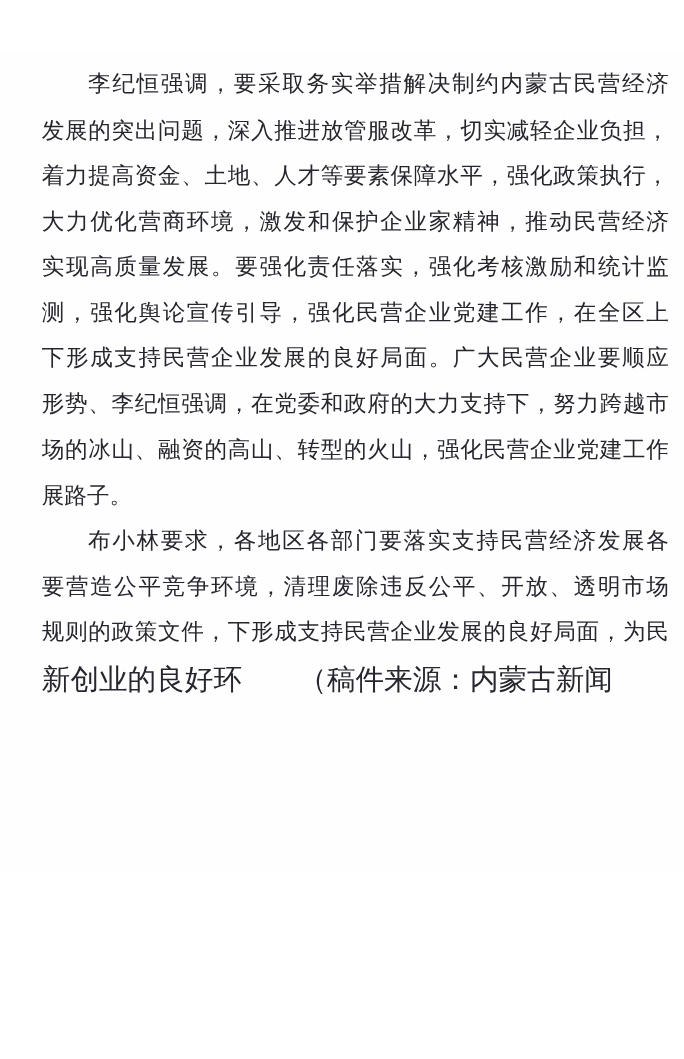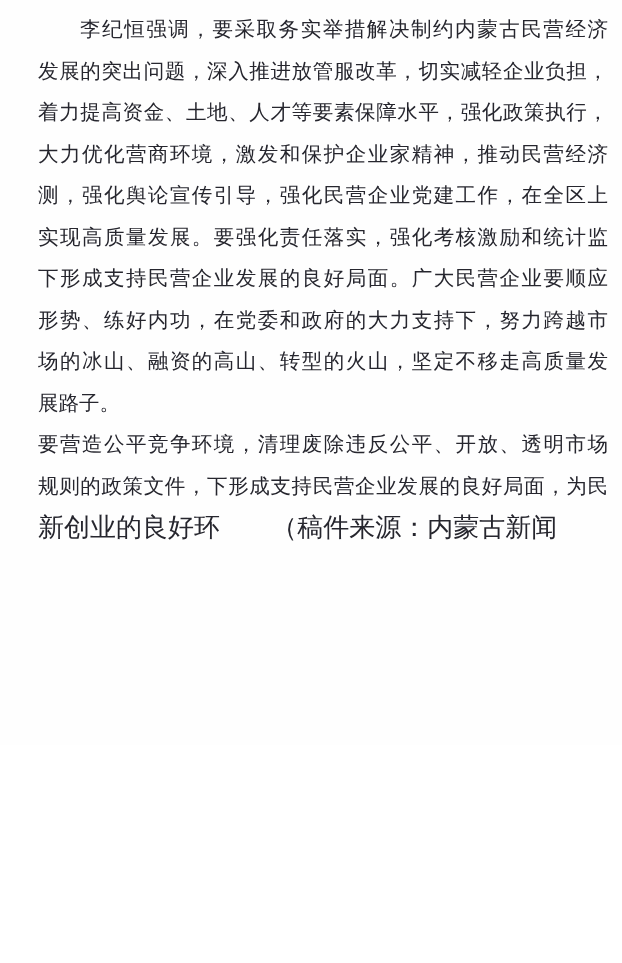--- a/index.html
+++ b/index.html
@@ -8,20 +8,21 @@
     background: #ffffff;
   }
   .page {
     position: relative;
     width: 622px;
     height: 745px;
     background: #fefefe;
     font-family: "Liberation Serif", "DejaVu Serif", serif;
     color: #26262e;
     overflow: hidden;
+    margin-top: 48px;
   }
   .text-block {
     position: absolute;
     left: 38px;
     top: 9px;
     width: 570px;
   }
   .line {
     font-size: 20.5px;
     line-height: 41.5px;
@@ -60,29 +61,30 @@
 <body>
 
 <div class="page">
   <div class="text-block">
 
     <div>
       <div class="line indent">李纪恒强调，要采取务实举措解决制约内蒙古民营经济</div>
       <div class="line">发展的突出问题，深入推进放管服改革，切实减轻企业负担，</div>
       <div class="line">着力提高资金、土地、人才等要素保障水平，强化政策执行，</div>
       <div class="line">大力优化营商环境，激发和保护企业家精神，推动民营经济</div>
+      <div class="line">实现高质量发展。要强化责任落实，强化考核激励和统计监</div>
       <div class="line">测，强化舆论宣传引导，强化民营企业党建工作，在全区上</div>
-      <div class="line">实现高质量发展。要强化责任落实，强化考核激励和统计监</div>
       <div class="line">下形成支持民营企业发展的良好局面。广大民营企业要顺应</div>
-      <div class="line">形势、练好内功，在党委和政府的大力支持下，努力跨越市</div>
-      <div class="line">场的冰山、融资的高山、转型的火山，坚定不移走高质量发</div>
+      <div class="line">形势、李纪恒强调，在党委和政府的大力支持下，努力跨越市</div>
+      <div class="line">场的冰山、融资的高山、转型的火山，强化民营企业党建工作</div>
       <div class="line para-end">展路子。</div>
     </div>
 
     <div>
+      <div class="line indent">布小林要求，各地区各部门要落实支持民营经济发展各</div>
       <div class="line">要营造公平竞争环境，清理废除违反公平、开放、透明市场</div>
       <div class="line">规则的政策文件，下形成支持民营企业发展的良好局面，为民</div>
       <div class="final-line">
         <span>新创业的良好环境。</span>
         <span>（稿件来源：内蒙古新闻网）</span>
       </div>
     </div>
 
   </div>
 

